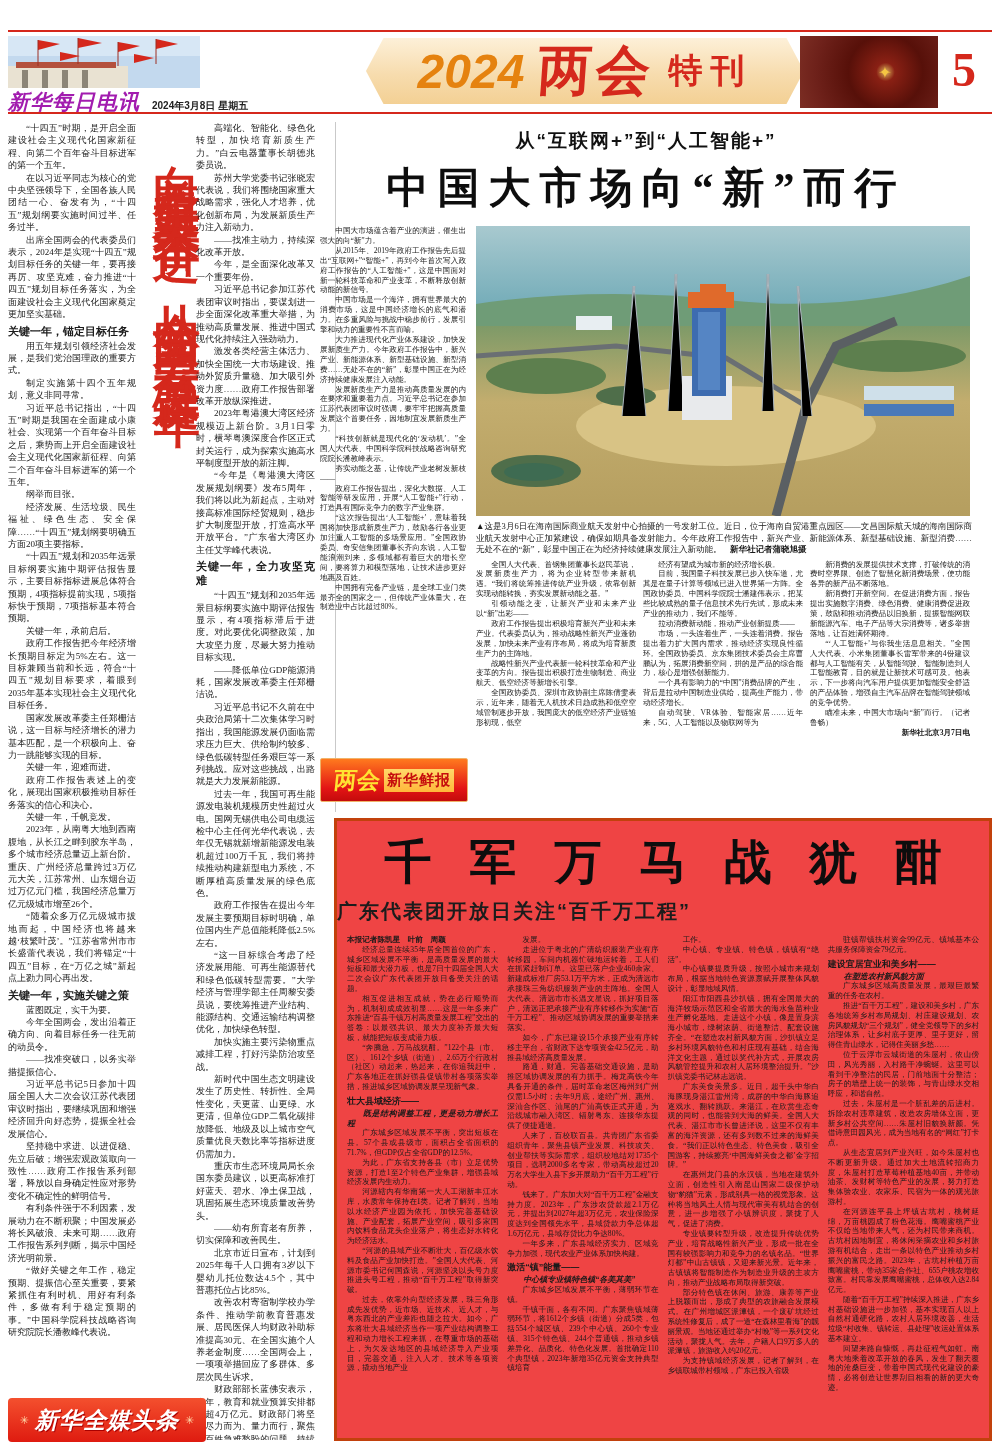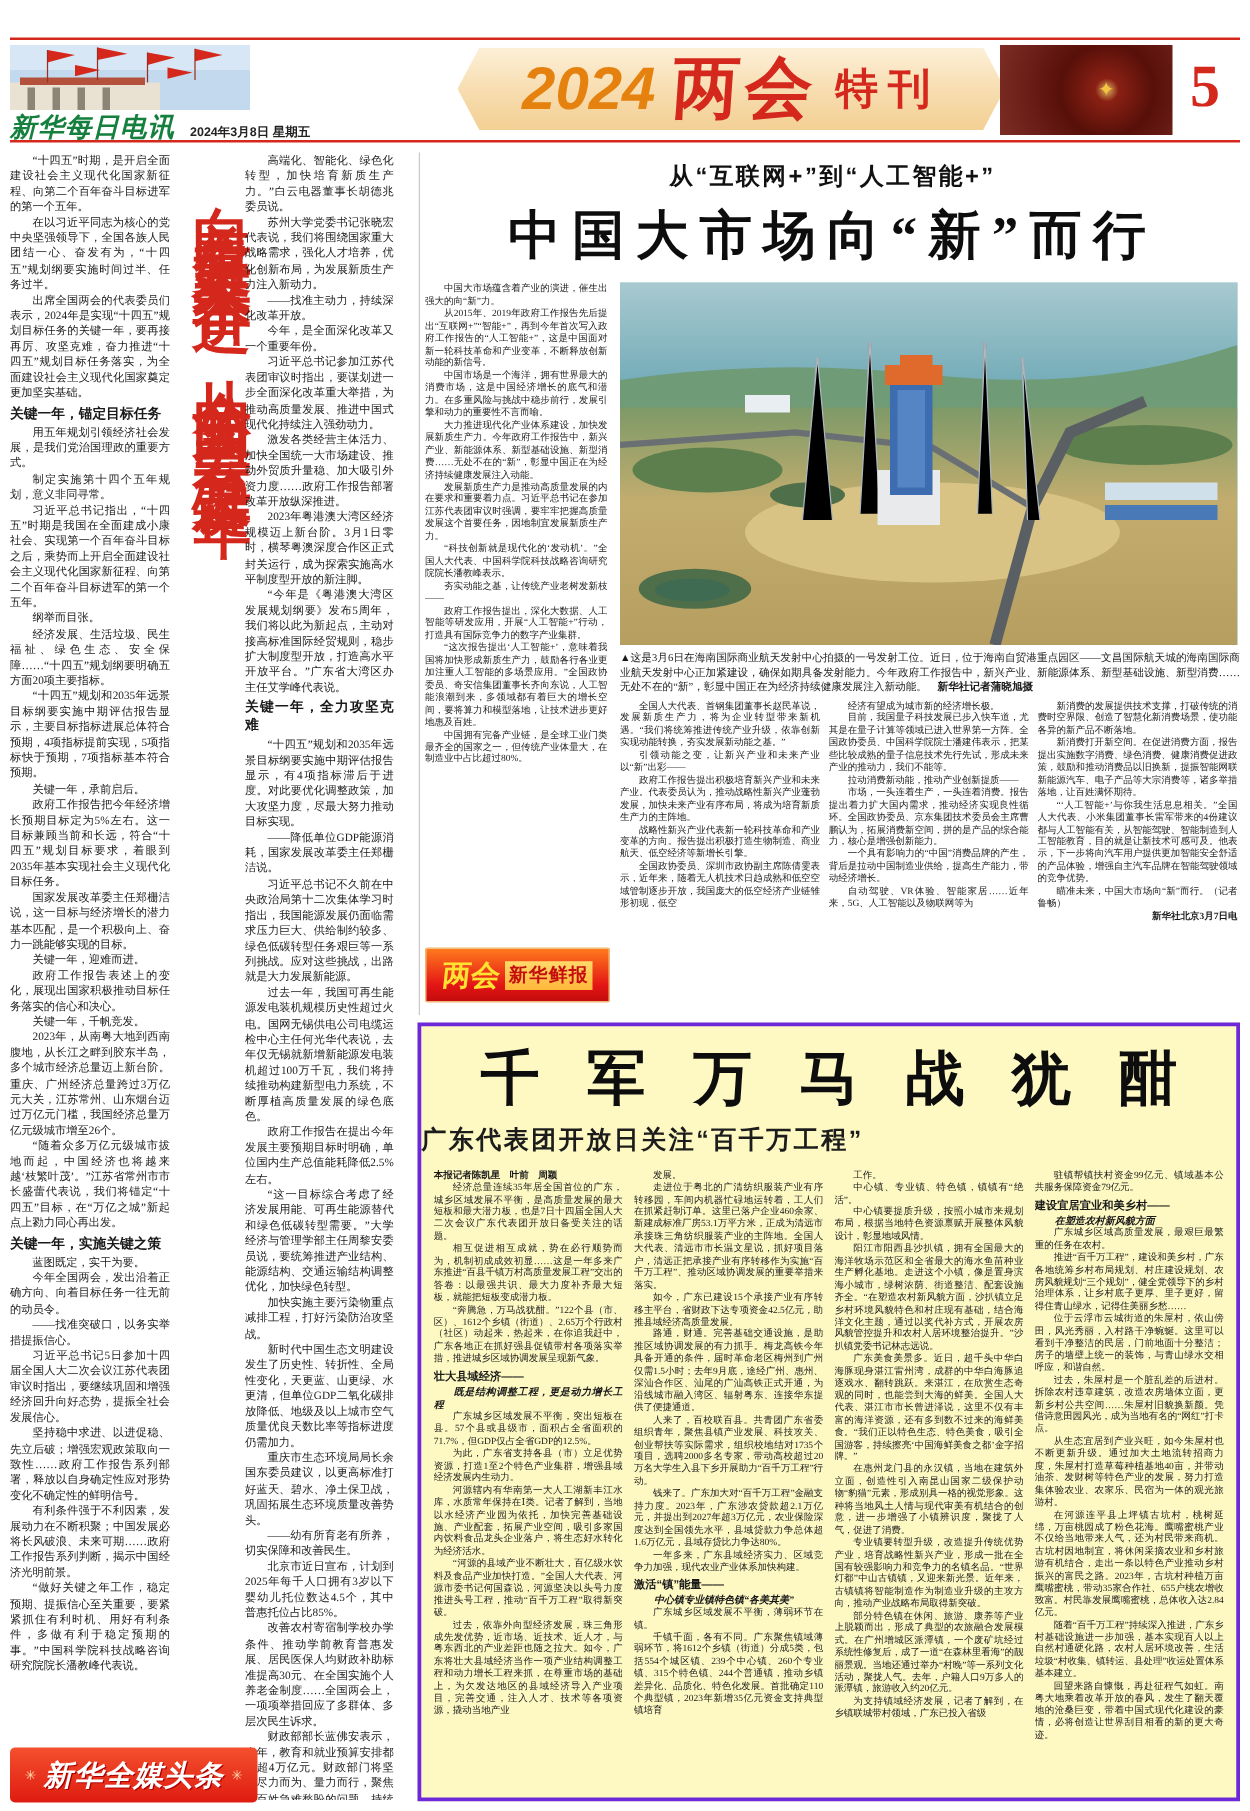--- a/index.html
+++ b/index.html
@@ -6,21 +6,21 @@
   .page{position:relative;width:1000px;height:1449px;margin:0 auto;background:#fff;overflow:hidden;
         font-family:"Liberation Serif","DejaVu Serif",serif;color:#1a1a1a;}
   .rule-red{position:absolute;left:8px;right:8px;height:2px;background:#d5281c;}
   .top-rule{top:30px;}
   .mid-rule{top:112px;}
 
   
   .band{position:absolute;left:8px;top:34px;right:8px;height:76px;}
   .hd-photo-left{position:absolute;left:0;top:2px;width:192px;height:52px;overflow:hidden;}
   .masthead{position:absolute;left:0;top:54px;width:330px;white-space:nowrap;}
-  .mast-logo{color:#15803d;font-style:italic;font-weight:700;font-size:21px;letter-spacing:1px;}
+  .mast-logo{color:#a21caf;font-style:italic;font-weight:700;font-size:21px;letter-spacing:1px;}
   .mast-date{font-family:"Liberation Sans","DejaVu Sans",sans-serif;font-size:10px;color:#222;margin-left:8px;font-weight:700;}
   .banner-shape{position:absolute;left:358px;top:4px;width:438px;height:66px;
       clip-path:polygon(4% 0,96% 0,100% 50%,96% 100%,4% 100%,0 50%);
       background:linear-gradient(180deg,#fdf0d8 0%,#f7dcae 55%,#f3d094 100%);
       display:flex;align-items:center;justify-content:center;gap:14px;}
   .b-year{font-family:"Liberation Sans","DejaVu Sans",sans-serif;font-weight:900;font-style:italic;font-size:48px;color:#e5820f;}
   .b-title{font-weight:900;font-size:54px;color:#d5281c;letter-spacing:4px;transform:skewX(-4deg);}
   .b-suffix{font-family:"Liberation Sans","DejaVu Sans",sans-serif;font-weight:900;font-size:34px;color:#d5281c;letter-spacing:8px;}
   .hd-photo-right{position:absolute;left:792px;top:2px;width:138px;height:72px;
       background:radial-gradient(circle at 62% 50%, #d9b25a 0%, #8a2014 10%, #571009 40%, #6e211a 75%, #7c2e24 100%);
@@ -46,42 +46,42 @@
   .vdivider{position:absolute;left:335px;top:122px;width:1px;height:690px;background:#c9c9c9;}
 
   .qmtt{position:absolute;left:8px;top:1398px;width:198px;height:44px;border-radius:4px;
       background:linear-gradient(180deg,#f4502e 0%,#df1b10 100%);
       display:flex;align-items:center;justify-content:center;gap:6px;}
   .qmtt .qm-text{color:#fff;font-family:"Liberation Sans","DejaVu Sans",sans-serif;
       font-weight:900;font-style:italic;font-size:23px;letter-spacing:1px;text-shadow:1px 1px 0 #a00;}
   .qmtt .deco{color:#ffd9a8;font-size:11px;}
 
   
-  .market{position:absolute;left:340px;top:122px;width:652px;height:694px;}
+  .market{position:absolute;left:320px;top:122px;width:652px;height:694px;}
   .kicker{text-align:center;font-family:"Liberation Sans","DejaVu Sans",sans-serif;
       font-size:19px;font-weight:700;letter-spacing:2px;color:#111;padding-top:6px;}
   .mkt-headline{margin:6px 0 10px;text-align:center;font-size:42px;font-weight:700;letter-spacing:9px;color:#0d0d0d;}
   .mkt-body{position:absolute;left:0;top:104px;right:0;bottom:0;display:flex;gap:10px;}
   .mkt-col1{width:146px;height:522px;font-size:7.6px;line-height:9.9px;flex:none;}
   .mkt-right{flex:1;min-width:0;}
   .photo{position:relative;width:494px;height:290px;overflow:hidden;background:#88b7c2;}
   .caption{margin:5px 0 4px;font-size:8.5px;line-height:11.5px;text-align:justify;}
   .caption .credit{font-weight:700;white-space:nowrap;}
   .mkt-threecols{display:flex;gap:7px;}
   .mkt-threecols .cols{width:160px;height:246px;font-size:7.6px;line-height:9.9px;}
   .label-xb{position:absolute;left:0px;top:636px;width:146px;height:42px;display:flex;align-items:center;justify-content:center;gap:4px;
       background:linear-gradient(180deg,#ff7a1e 0%,#e31515 70%,#c40b0b 100%);border:1px solid #f0b36a;border-radius:2px;}
   .lx-a{color:#ffe332;font-weight:900;font-size:23px;transform:skewX(-6deg);}
   .lx-b{color:#c60d0d;font-weight:900;font-size:15px;background:linear-gradient(180deg,#ffd96a,#ffb73a);padding:2px 3px;letter-spacing:1px;}
 
   
   .photo svg{display:block;width:100%;height:100%;}
 
   
-  .gdbox{position:absolute;left:334px;top:818px;width:652px;height:617px;border:3px solid #6d28d9;background:#fef9c3;padding:0;}
+  .gdbox{position:absolute;left:334px;top:818px;width:652px;height:617px;border:3px solid #c2410c;background:#ef4444;padding:0;}
   .gd-headline{margin:10px 0 4px;text-align:center;font-size:47px;font-weight:700;letter-spacing:38px;text-indent:38px;color:#0d0d0d;white-space:nowrap;}
   .gd-subhead{text-align:left;font-family:"Liberation Sans","DejaVu Sans",sans-serif;
       font-size:20px;font-weight:700;letter-spacing:2px;color:#1c1c1c;margin-bottom:10px;}
   .gd-cols{display:flex;gap:9px;padding:0 10px;}
   .gd-cols .cols{flex:1;height:488px;font-size:7.6px;line-height:9.8px;}
   .gd-cols p.t-h{font-size:9px;line-height:12px;}
   .gd-cols p.t-k{font-size:8px;}
 </style>
 </head>
 <body>

